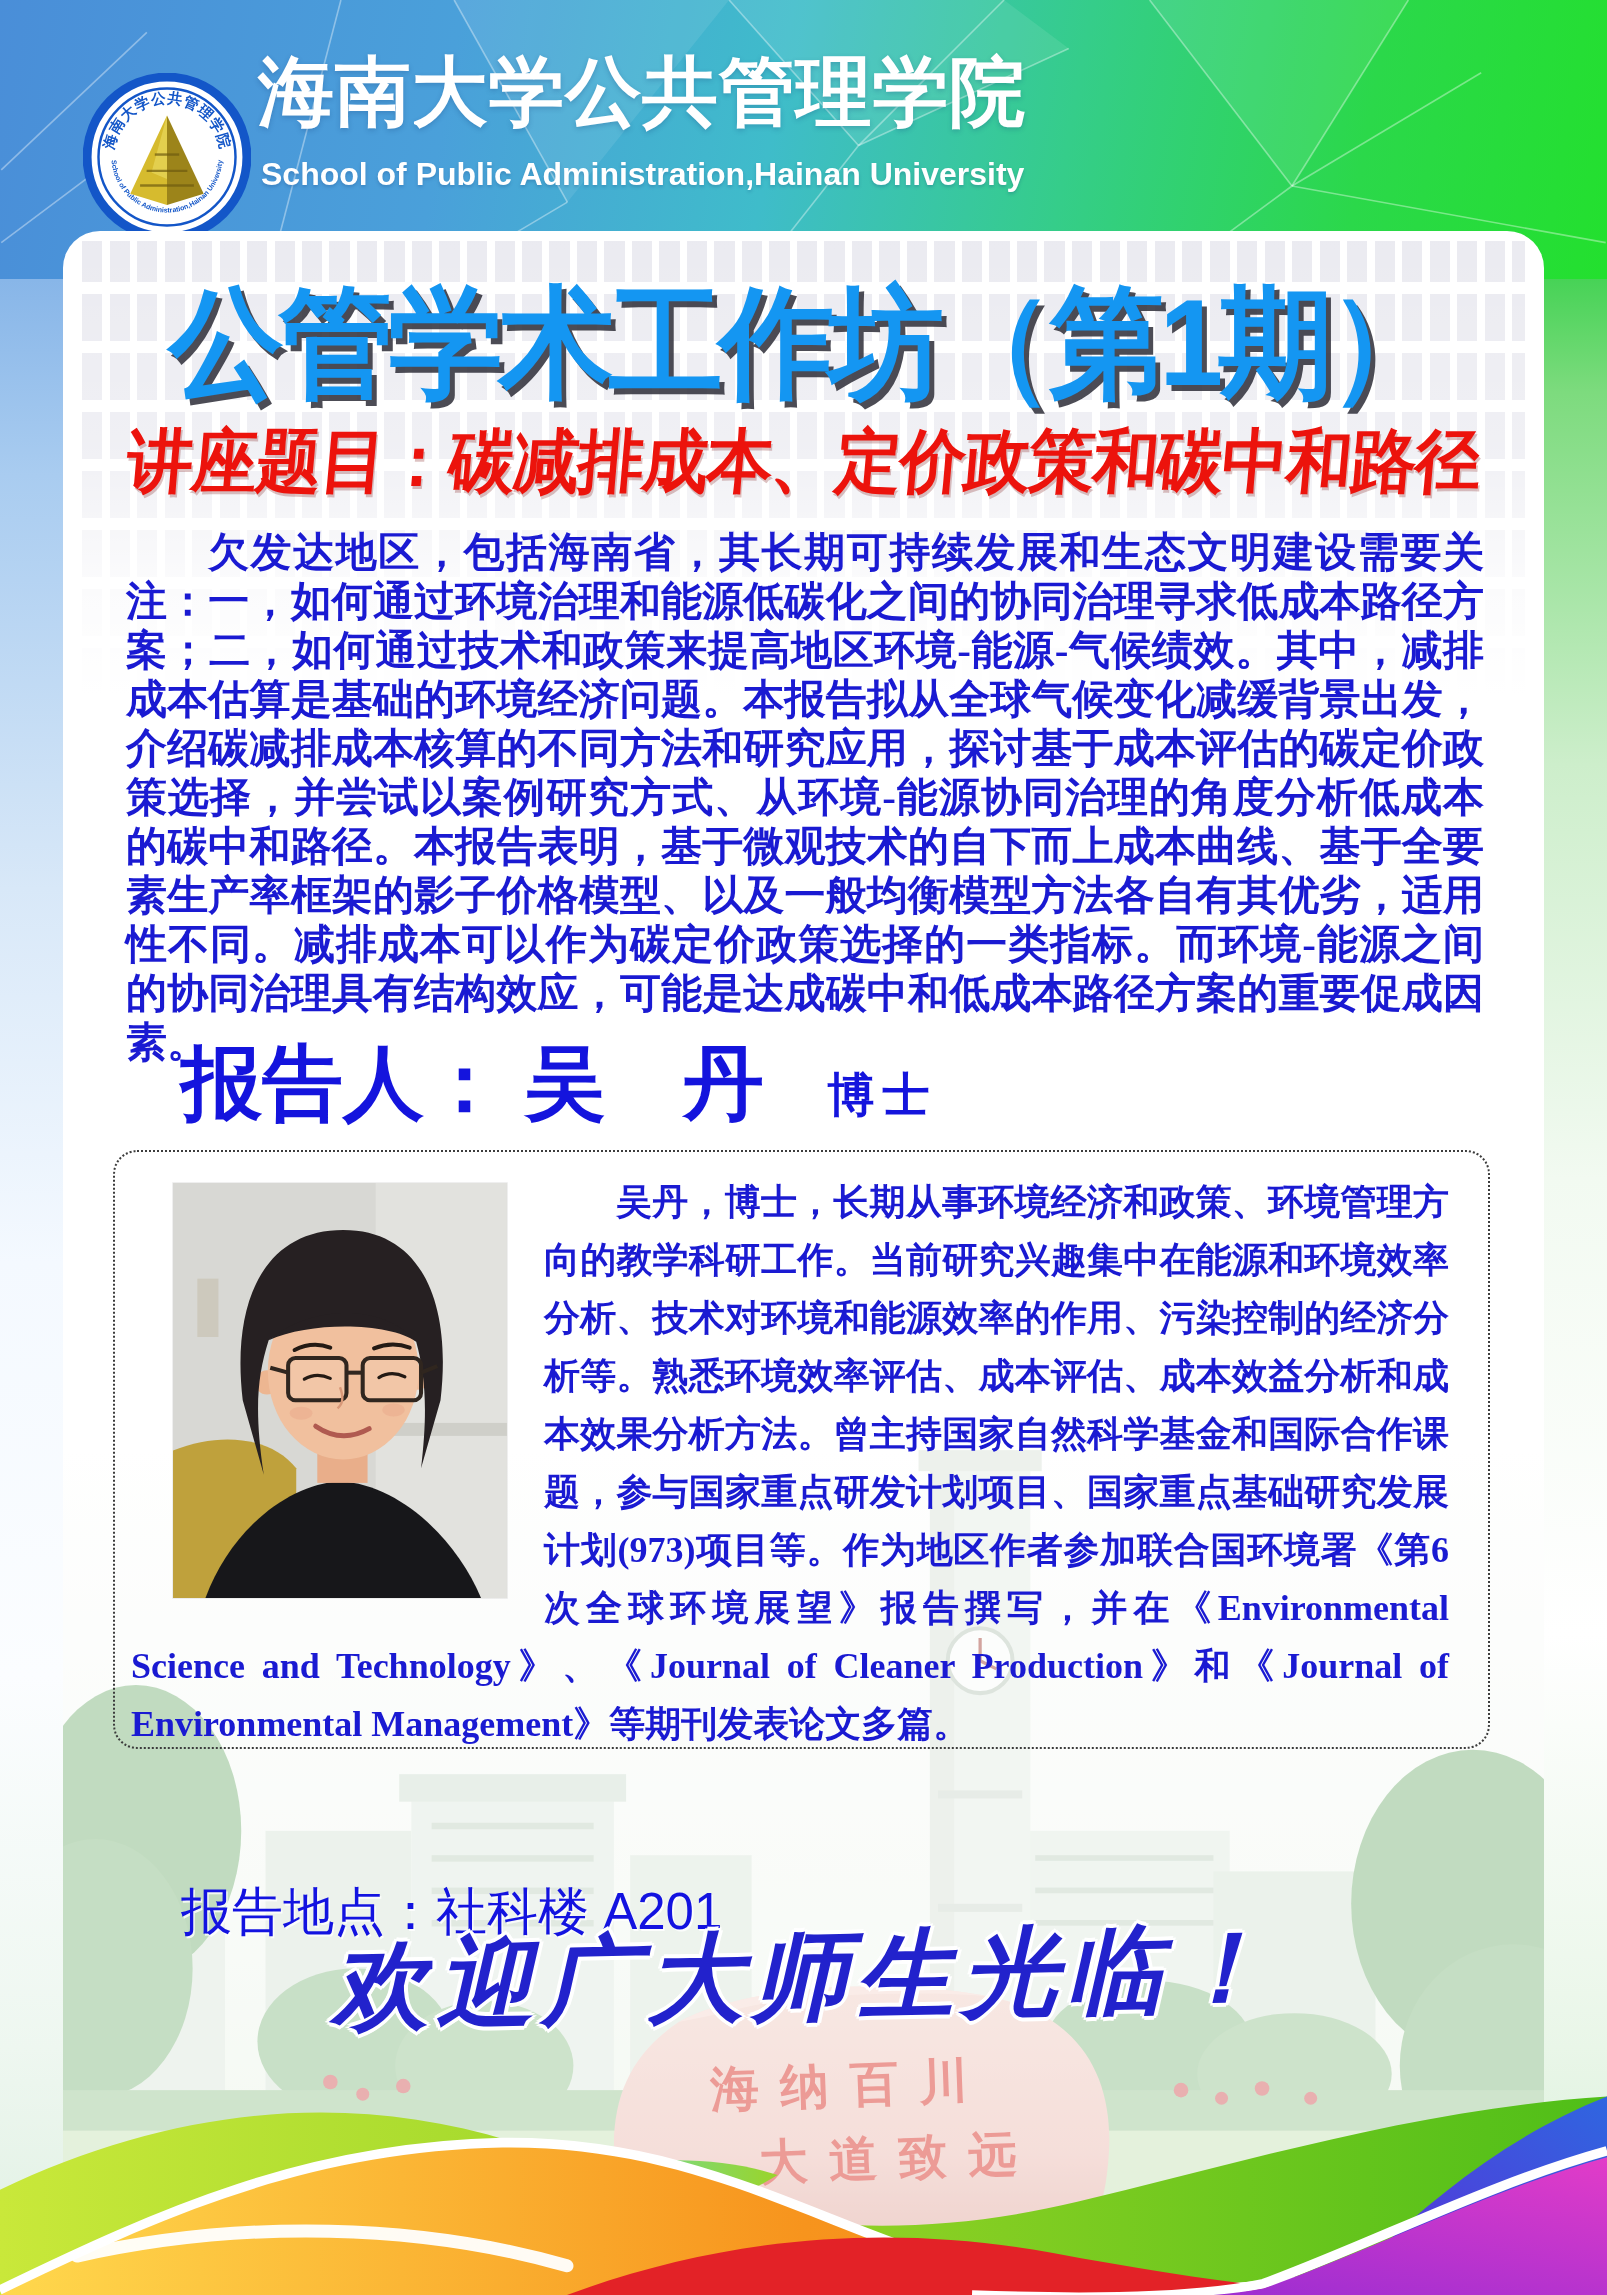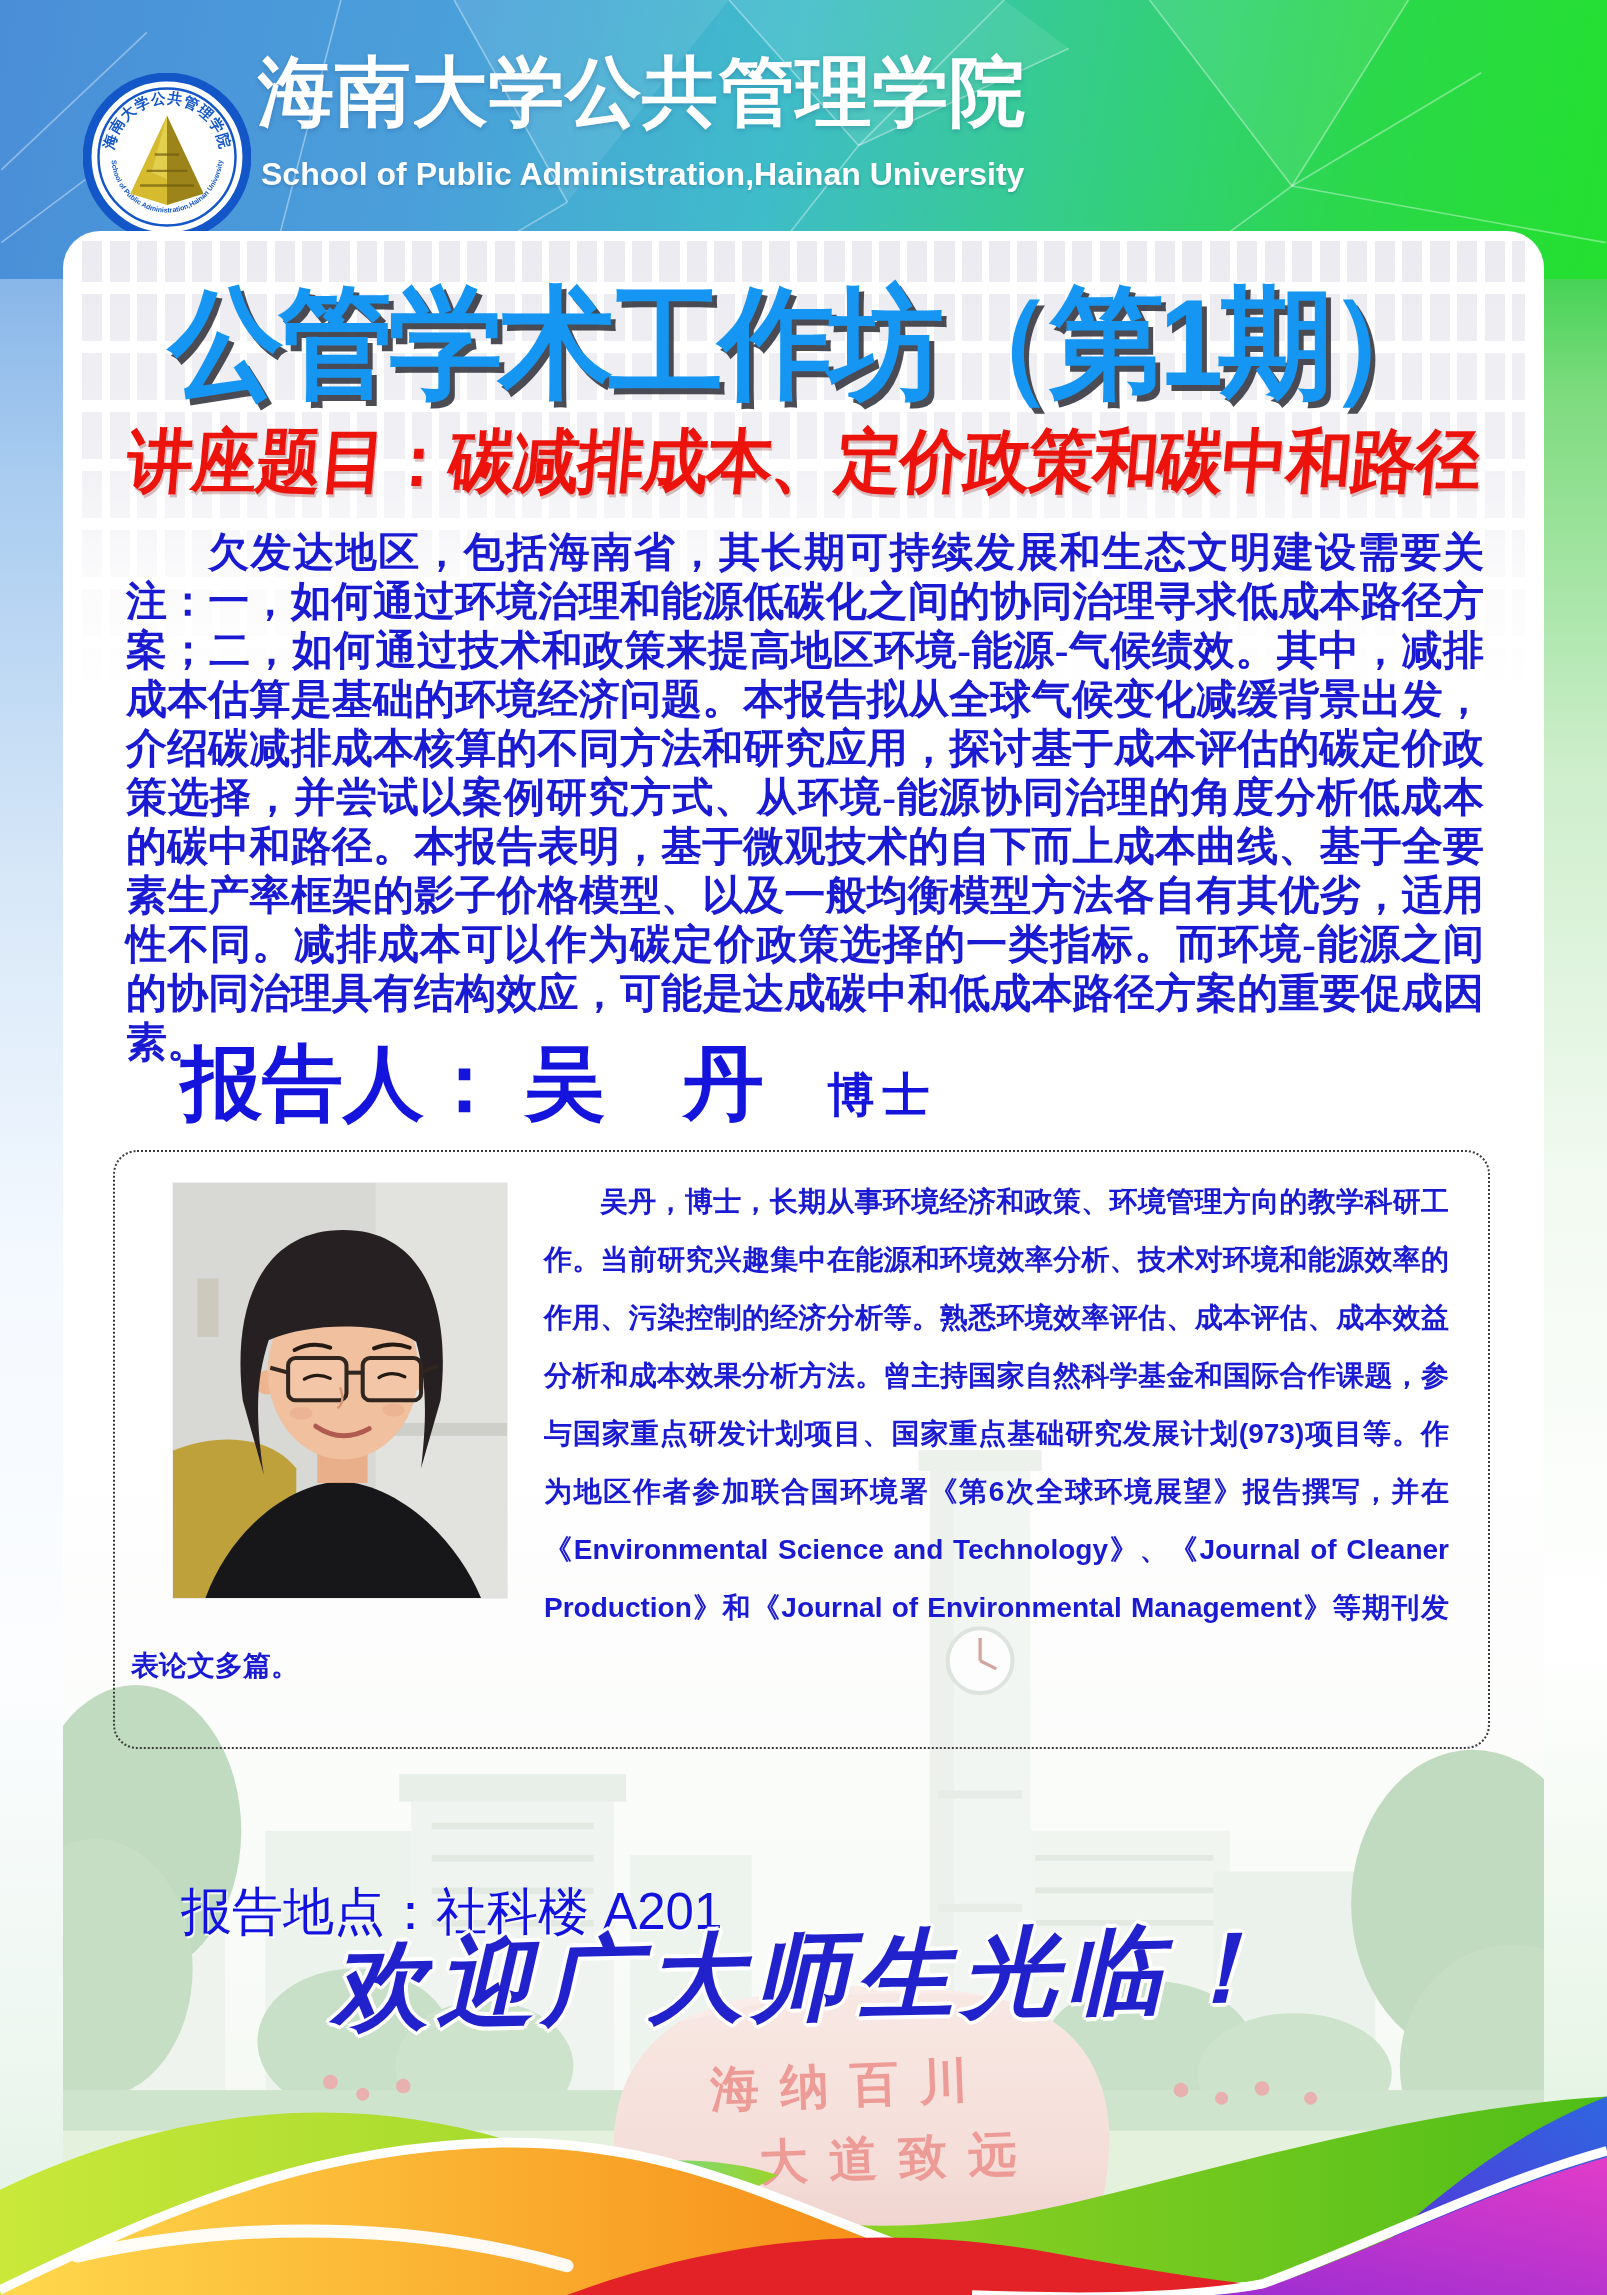--- a/index.html
+++ b/index.html
@@ -51,22 +51,22 @@
   .speaker-heading{position:absolute;left:181px;top:1030px;white-space:nowrap;color:#1414dd;}
   .speaker-heading .lbl{font-size:81px;font-weight:bold;}
   .speaker-heading .nm{font-size:81px;font-weight:bold;letter-spacing:27.5px;margin-left:19.4px;}
   .speaker-heading .deg{font-size:47px;font-weight:bold;margin-left:36px;letter-spacing:8px;}
   
   .speaker-card{position:absolute;left:113px;top:1150px;width:1377px;height:599px;
     border:2.4px dotted #3c3c3c;border-radius:24px;box-sizing:border-box;
     padding:21px 39px 8px 16px;}
   .portrait{float:left;width:334px;height:415px;margin:9.7px 37px 6.5px 42px;
     box-shadow:0 0 0 0.8px rgba(0,0,0,.08);}
-  .speaker-bio{font-family:Liberation Sans, sans-serif;font-weight:600;
-    color:#1a1ad2;font-size:28px;line-height:58px;text-align:justify;text-justify:inter-character;
+  .speaker-bio{font-family:Liberation Serif, serif;font-weight:600;
+    color:#1a1ad2;font-size:36px;line-height:58px;text-align:justify;text-justify:inter-character;
     text-indent:2em;}
   
   .report-time{position:absolute;left:181px;top:1792px;color:#1313e0;font-size:51px;font-weight:bold;white-space:nowrap;
     text-shadow:1.6px 1.6px 0 rgba(255,255,255,.8);}
   .report-venue{position:absolute;left:181px;top:1878px;color:#1313e0;font-size:51px;font-weight:normal;white-space:nowrap;
     text-shadow:1.6px 1.6px 0 rgba(255,255,255,.8);}
   
   .campus{position:absolute;left:63px;top:1450px;width:1481px;height:846px;opacity:.55;pointer-events:none;}
   
   .welcome{position:absolute;left:0;top:1913px;width:100%;text-align:center;

